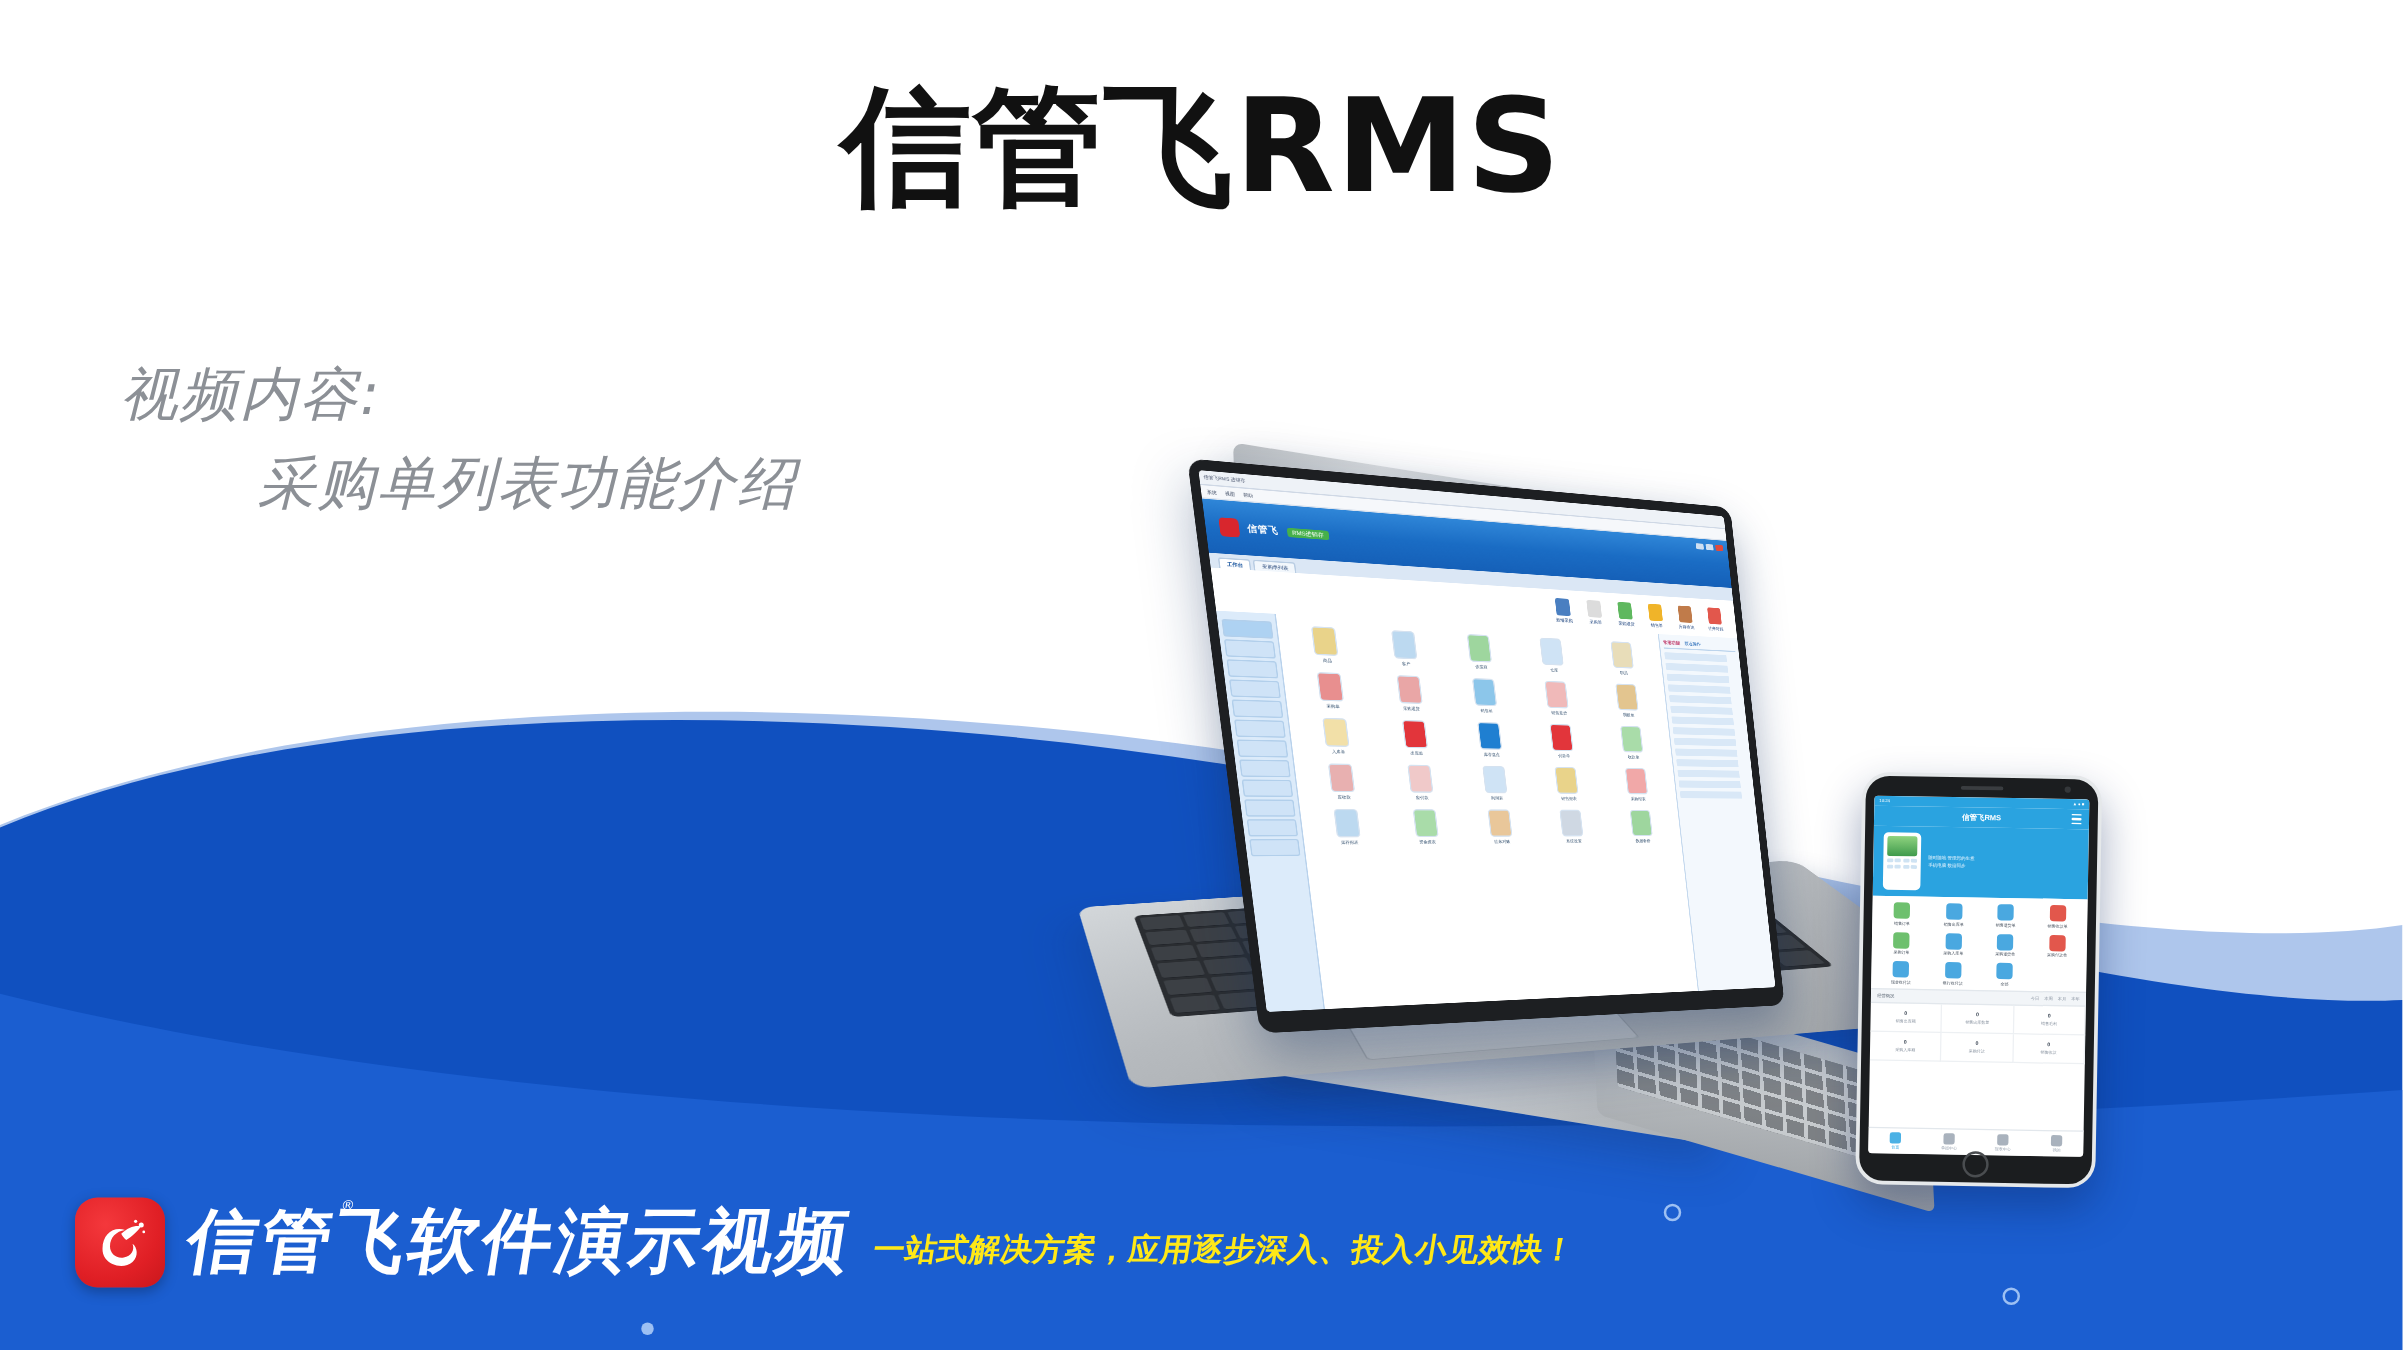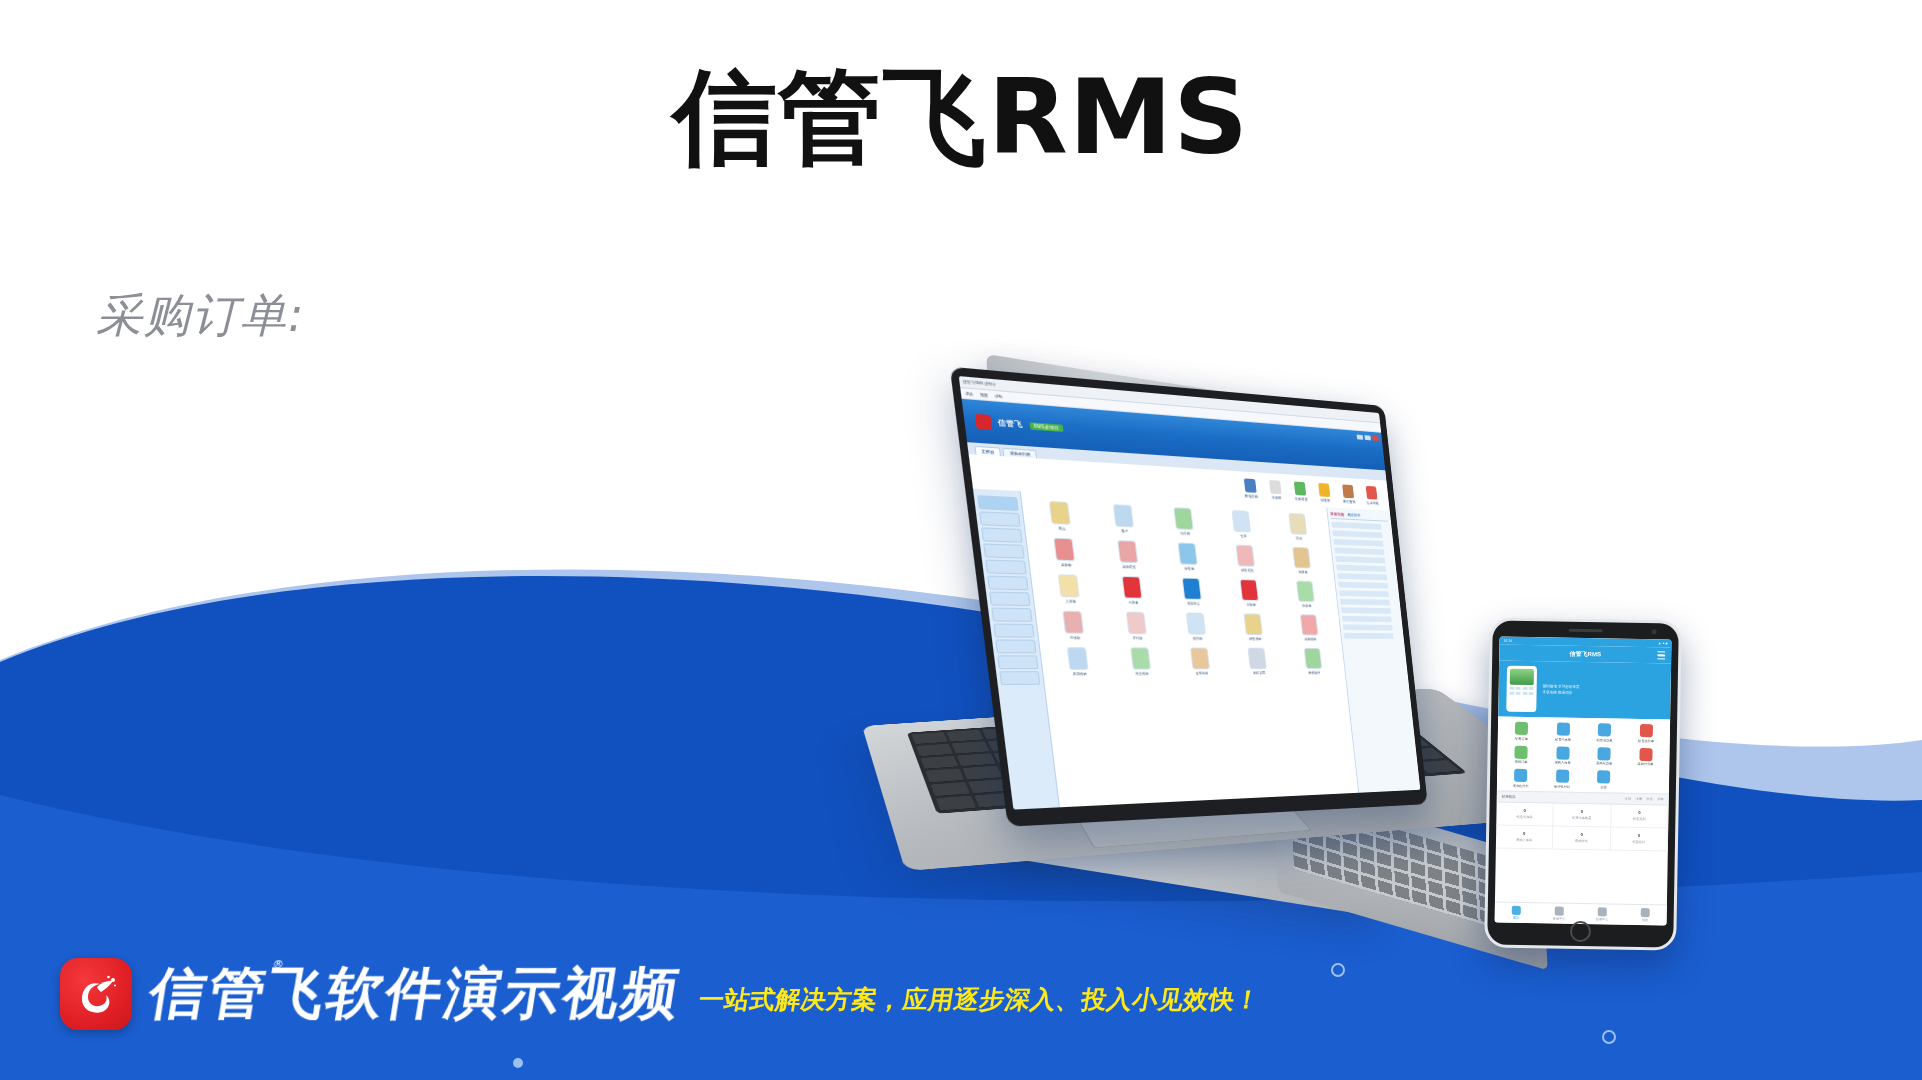--- a/index.html
+++ b/index.html
@@ -229,21 +229,22 @@
 
     <path fill="#1050bf" d="M0,662 C330,524 920,566 1330,690 C1600,772 1800,806 1922,800 L1922,1080 L0,1080 Z"></path>
 
     <path fill="#1b5ed0" d="M0,795 C420,900 1100,930 1922,872 L1922,1080 L0,1080 Z"></path>
   </svg>
 </div>
 
 <div class="headline">信管飞RMS</div>
 
 <div class="subtitle-block">
-  <div>采购订单:</div>
+  <div>视频内容:</div>
+  <div class="subtitle-line2">采购单列表功能介绍</div>
 </div>
 
 <div class="devices">
 
   <div class="laptop-back"></div>
   <div class="laptop-back-base"></div>
   <div class="laptop-back-keys"></div>
 
   <div class="laptop-front">
 

